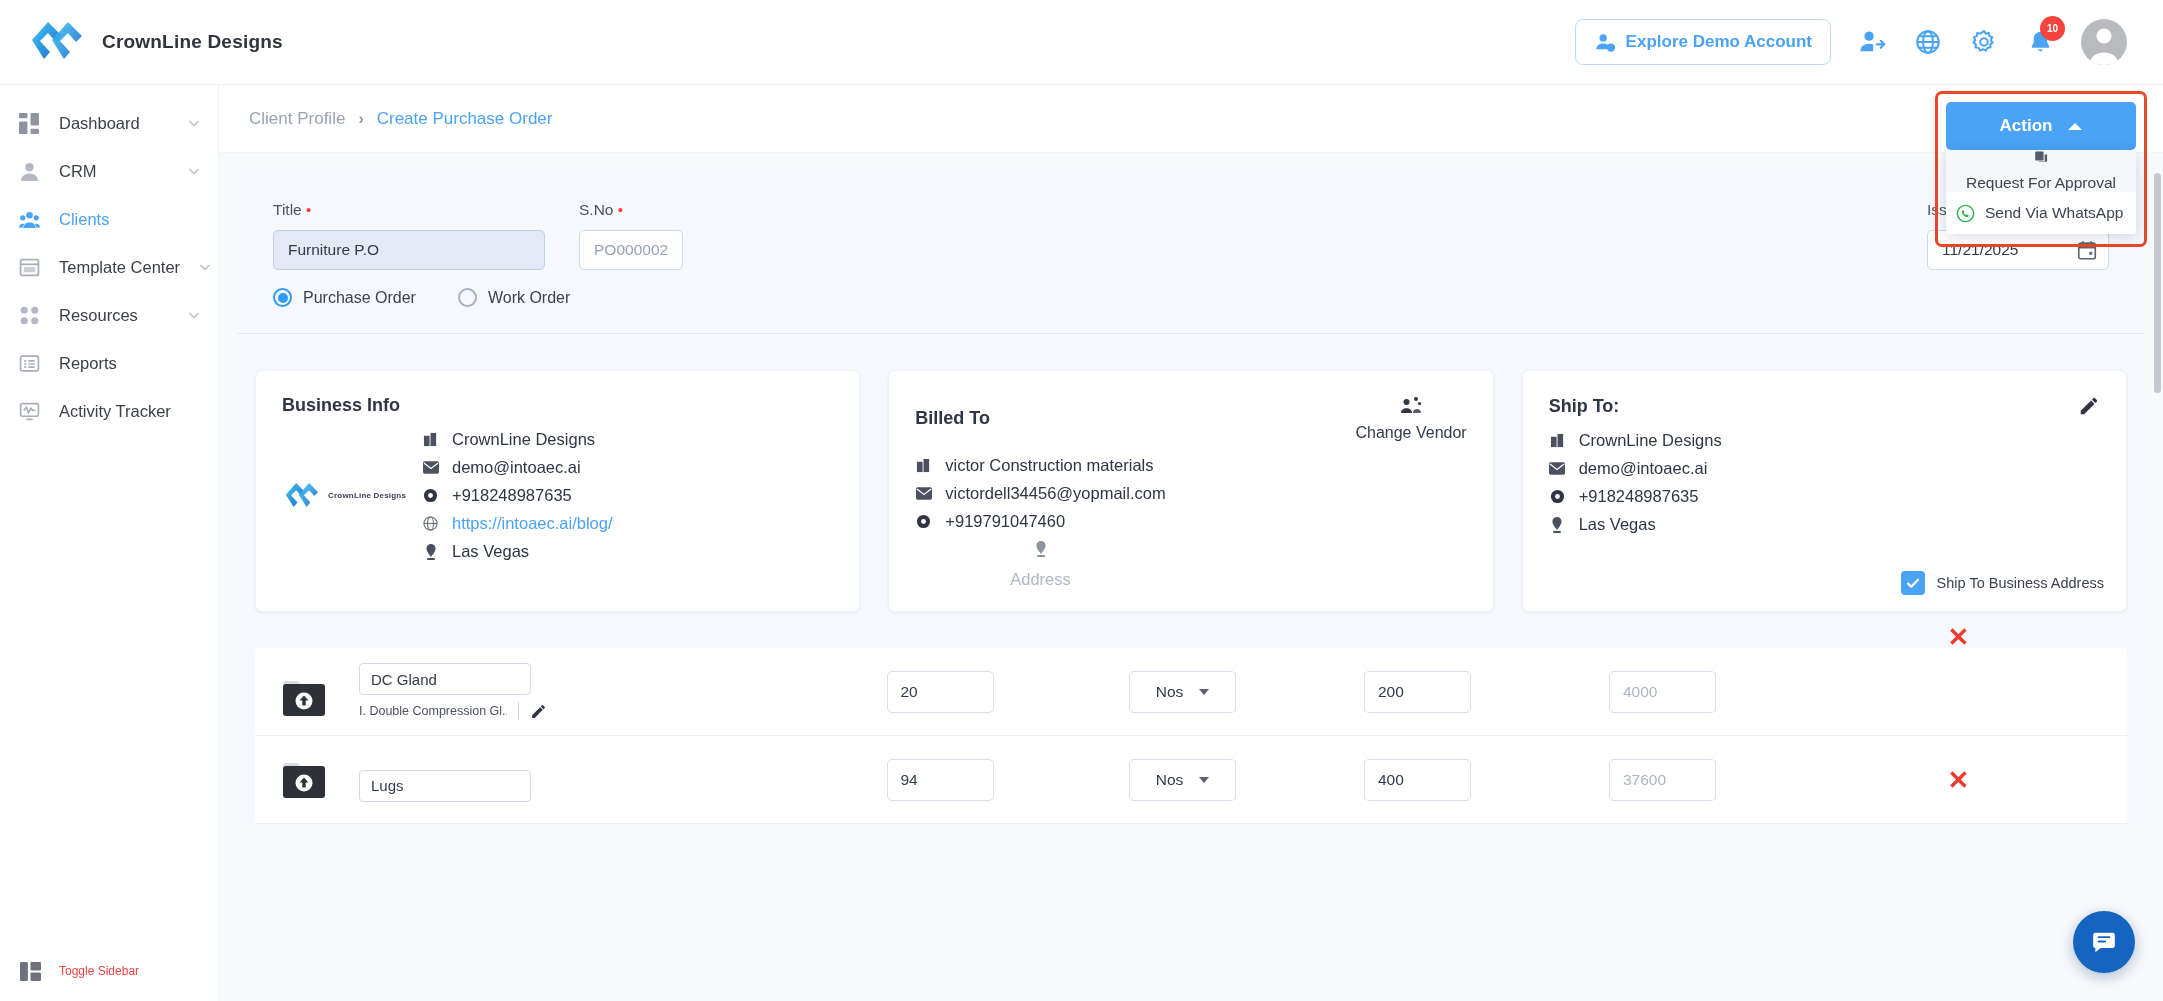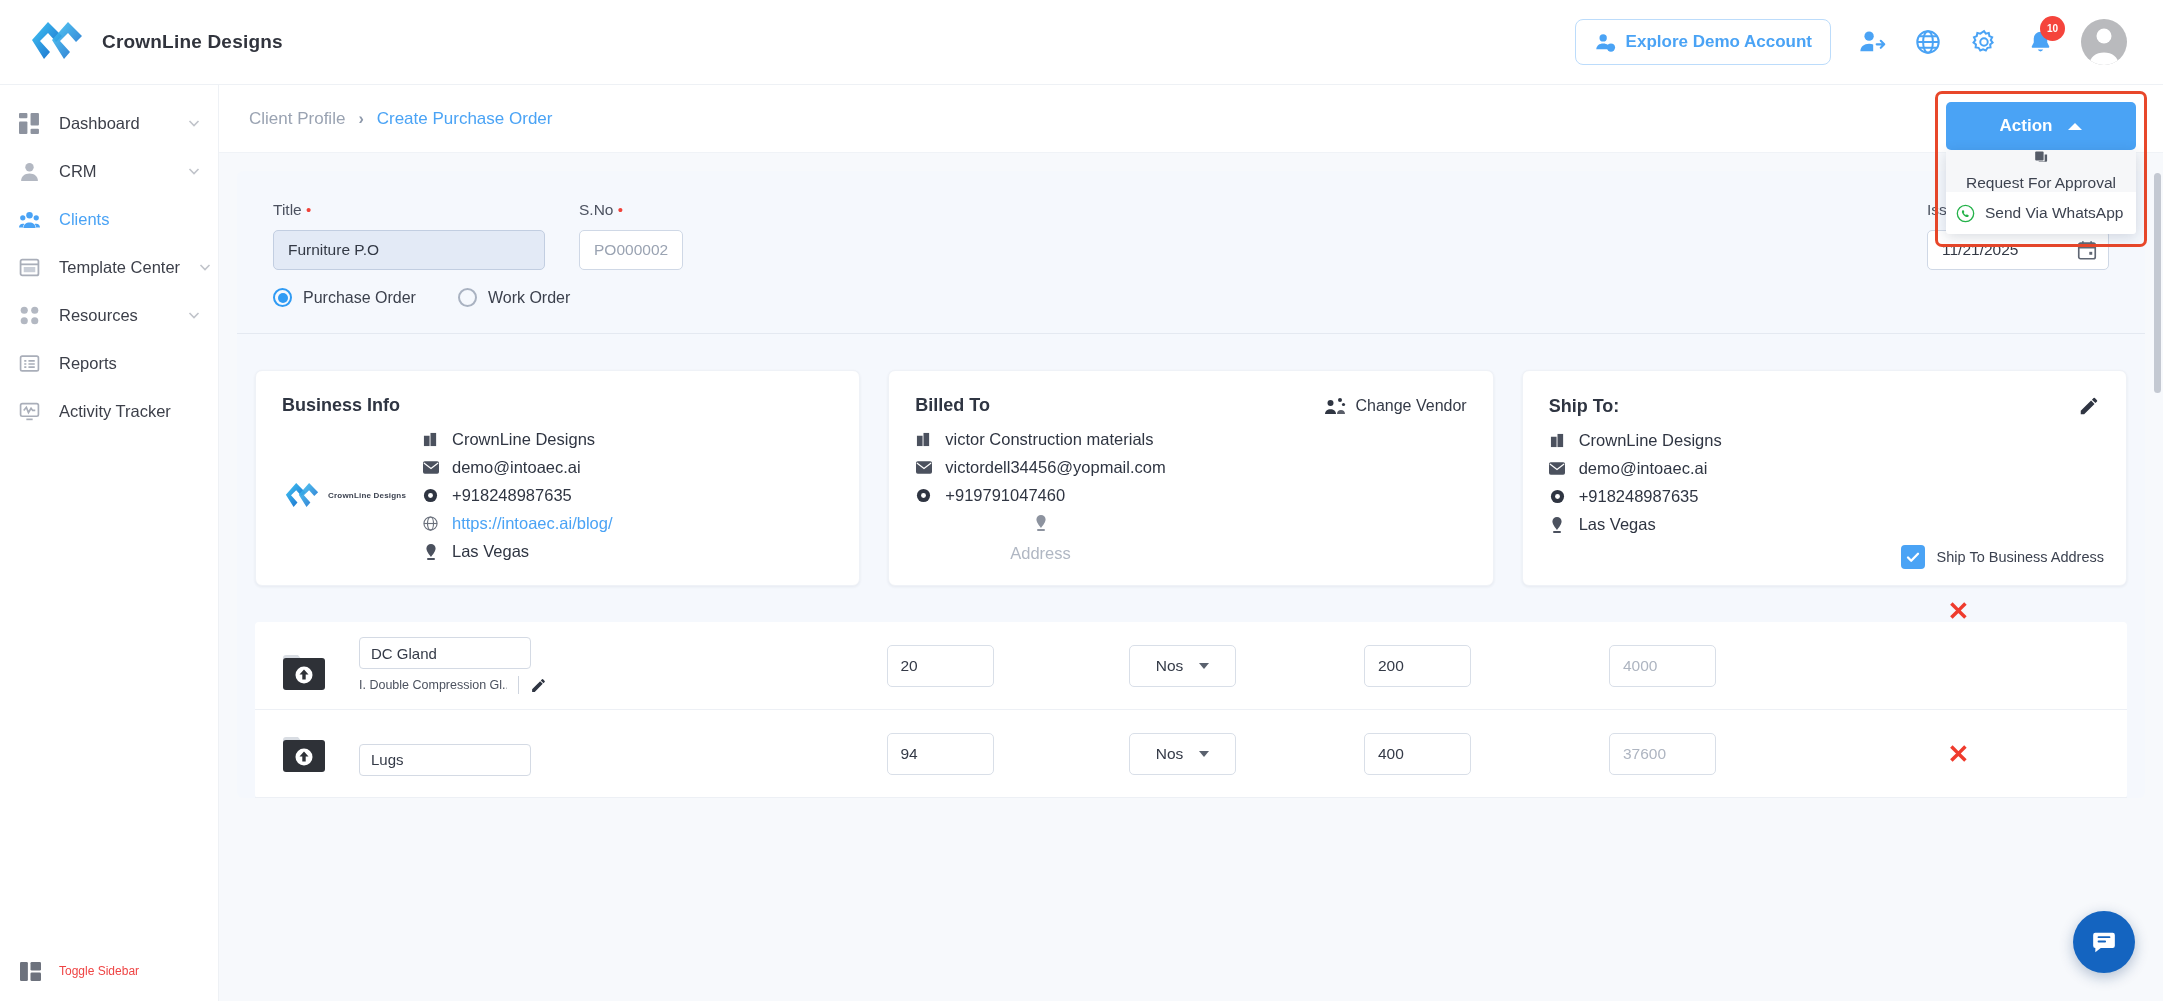--- a/index.html
+++ b/index.html
@@ -138,21 +138,21 @@
   .cards { display: flex; gap: 28px; padding: 36px 18px 0 18px; }
   .card {
     flex: 1 1 0; background: #fff; border-radius: 7px;
     box-shadow: 0 1px 3px rgba(26,41,72,.07); border: 1px solid #eff2f7;
     padding: 24px 26px 22px 26px; min-height: 188px; position: relative;
   }
   .card-title { font-size: 18px; font-weight: 600; color: #2f3542; }
   .card-head { display: flex; align-items: center; }
   .change-vendor {
     margin-left: auto; display: flex; align-items: center; gap: 9px;
-    font-size: 16px; color: #343a47; cursor: pointer;
+    font-size: 16px; color: #343a47; cursor: pointer; flex-direction: column;
   }
   .edit-pencil { margin-left: auto; width: 22px; height: 22px; cursor: pointer; }
   .card-body { display: flex; align-items: center; margin-top: 14px; }
   .biz-logo { width: 140px; flex: 0 0 140px; display: flex; align-items: center; gap: 6px; }
   .biz-logo .mini-mark { width: 40px; height: 34px; }
   .biz-logo .mini-name { font-size: 8px; font-weight: 700; color: #3c4250; letter-spacing: .2px; }
   .info-list { display: flex; flex-direction: column; gap: 9px; }
   .info-line { display: flex; align-items: center; gap: 13px; font-size: 16.5px; color: #2f3542; }
   .info-line .li { width: 17px; flex: 0 0 17px; display: flex; align-items: center; justify-content: center; }
   .info-line.link { color: #4aa3f5; }

